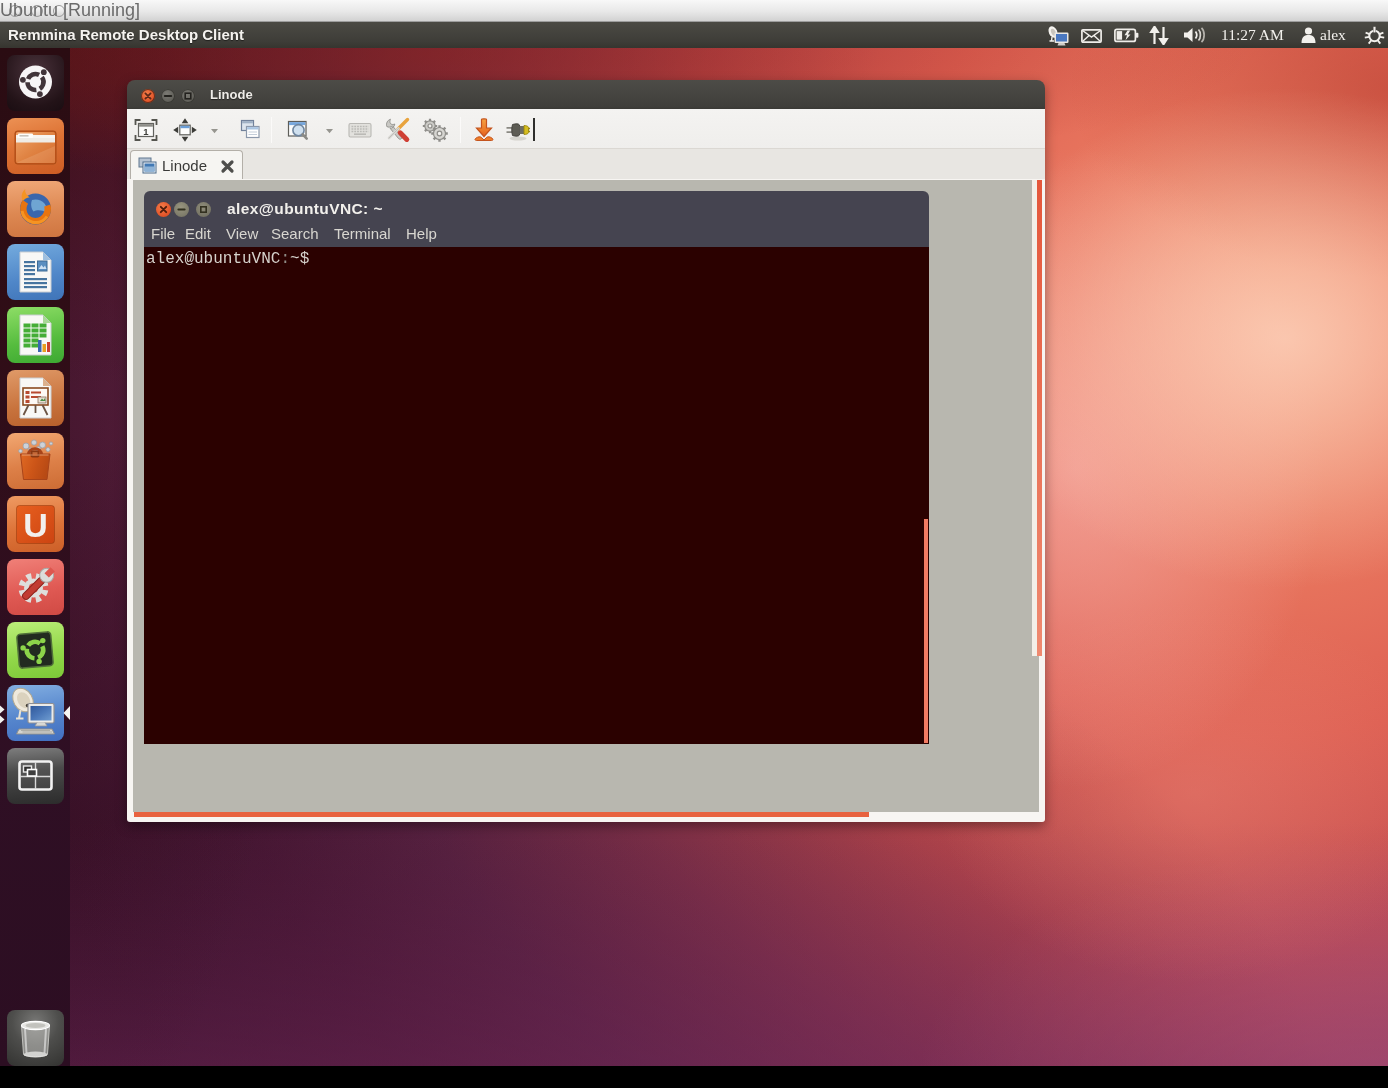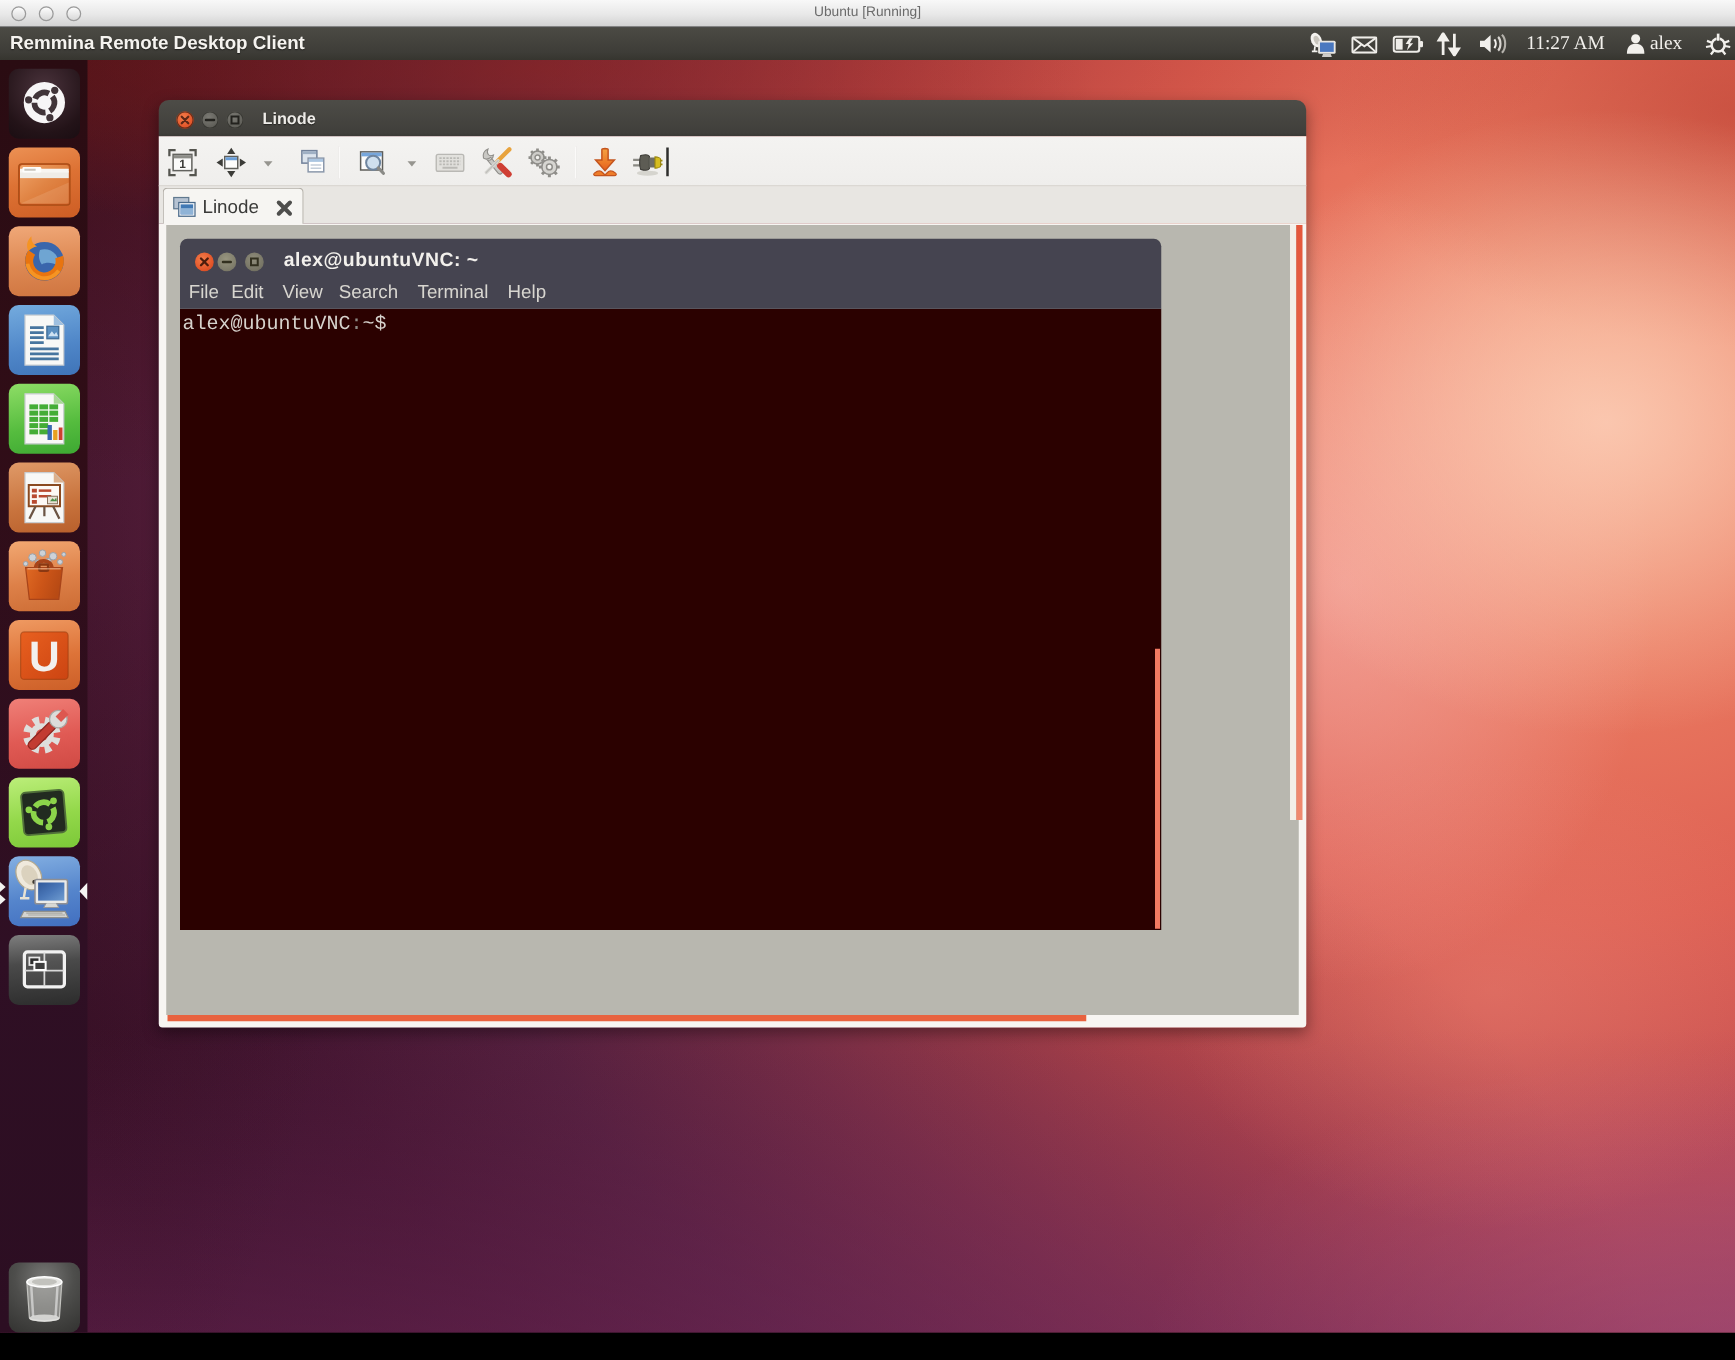--- a/index.html
+++ b/index.html
@@ -6,22 +6,22 @@
 html,body { width:1388px; height:1088px; overflow:hidden; font-family:"Liberation Sans", sans-serif; }
 #stage { position:absolute; left:0; top:0; width:1388px; height:1088px; background:#000; }
 .abs { position:absolute; }
 
 
 #macbar { left:0; top:0; width:1388px; height:22px;
   background:linear-gradient(#f8f8f8, #e8e8e8 55%, #d2d2d2);
   border-bottom:1px solid #9d9d9d; }
 #macbar .circ { position:absolute; top:5px; width:12px; height:12px; border-radius:50%;
   border:1px solid #9a9a9a; background:linear-gradient(#fdfdfd,#d8d8d8); }
-#mactitle { position:absolute; left:0; top:0; width:100%; text-align:center;
-  font-size:11px; line-height:21px; color:#6b6b6b; }
+#mactitle { position:absolute; left:0; top:0; width:100%; 
+  font-size:18px; line-height:21px; color:#6b6b6b; }
 
 
 #panel { left:0; top:22px; width:1388px; height:26px;
   background:linear-gradient(#4b4a44, #3e3d38 75%, #36352f); }
 #paneltitle { position:absolute; left:8px; top:0; font-size:15px; font-weight:bold;
   color:#f5f3ef; line-height:25px; text-shadow:0 1px 1px rgba(0,0,0,.5); }
 .indtxt { color:#f2f0ec; font-size:15.5px; line-height:25px; position:absolute; white-space:nowrap;font-family:Liberation Serif, serif; }
 
 
 #desktop { left:0; top:48px; width:1388px; height:1018px;

